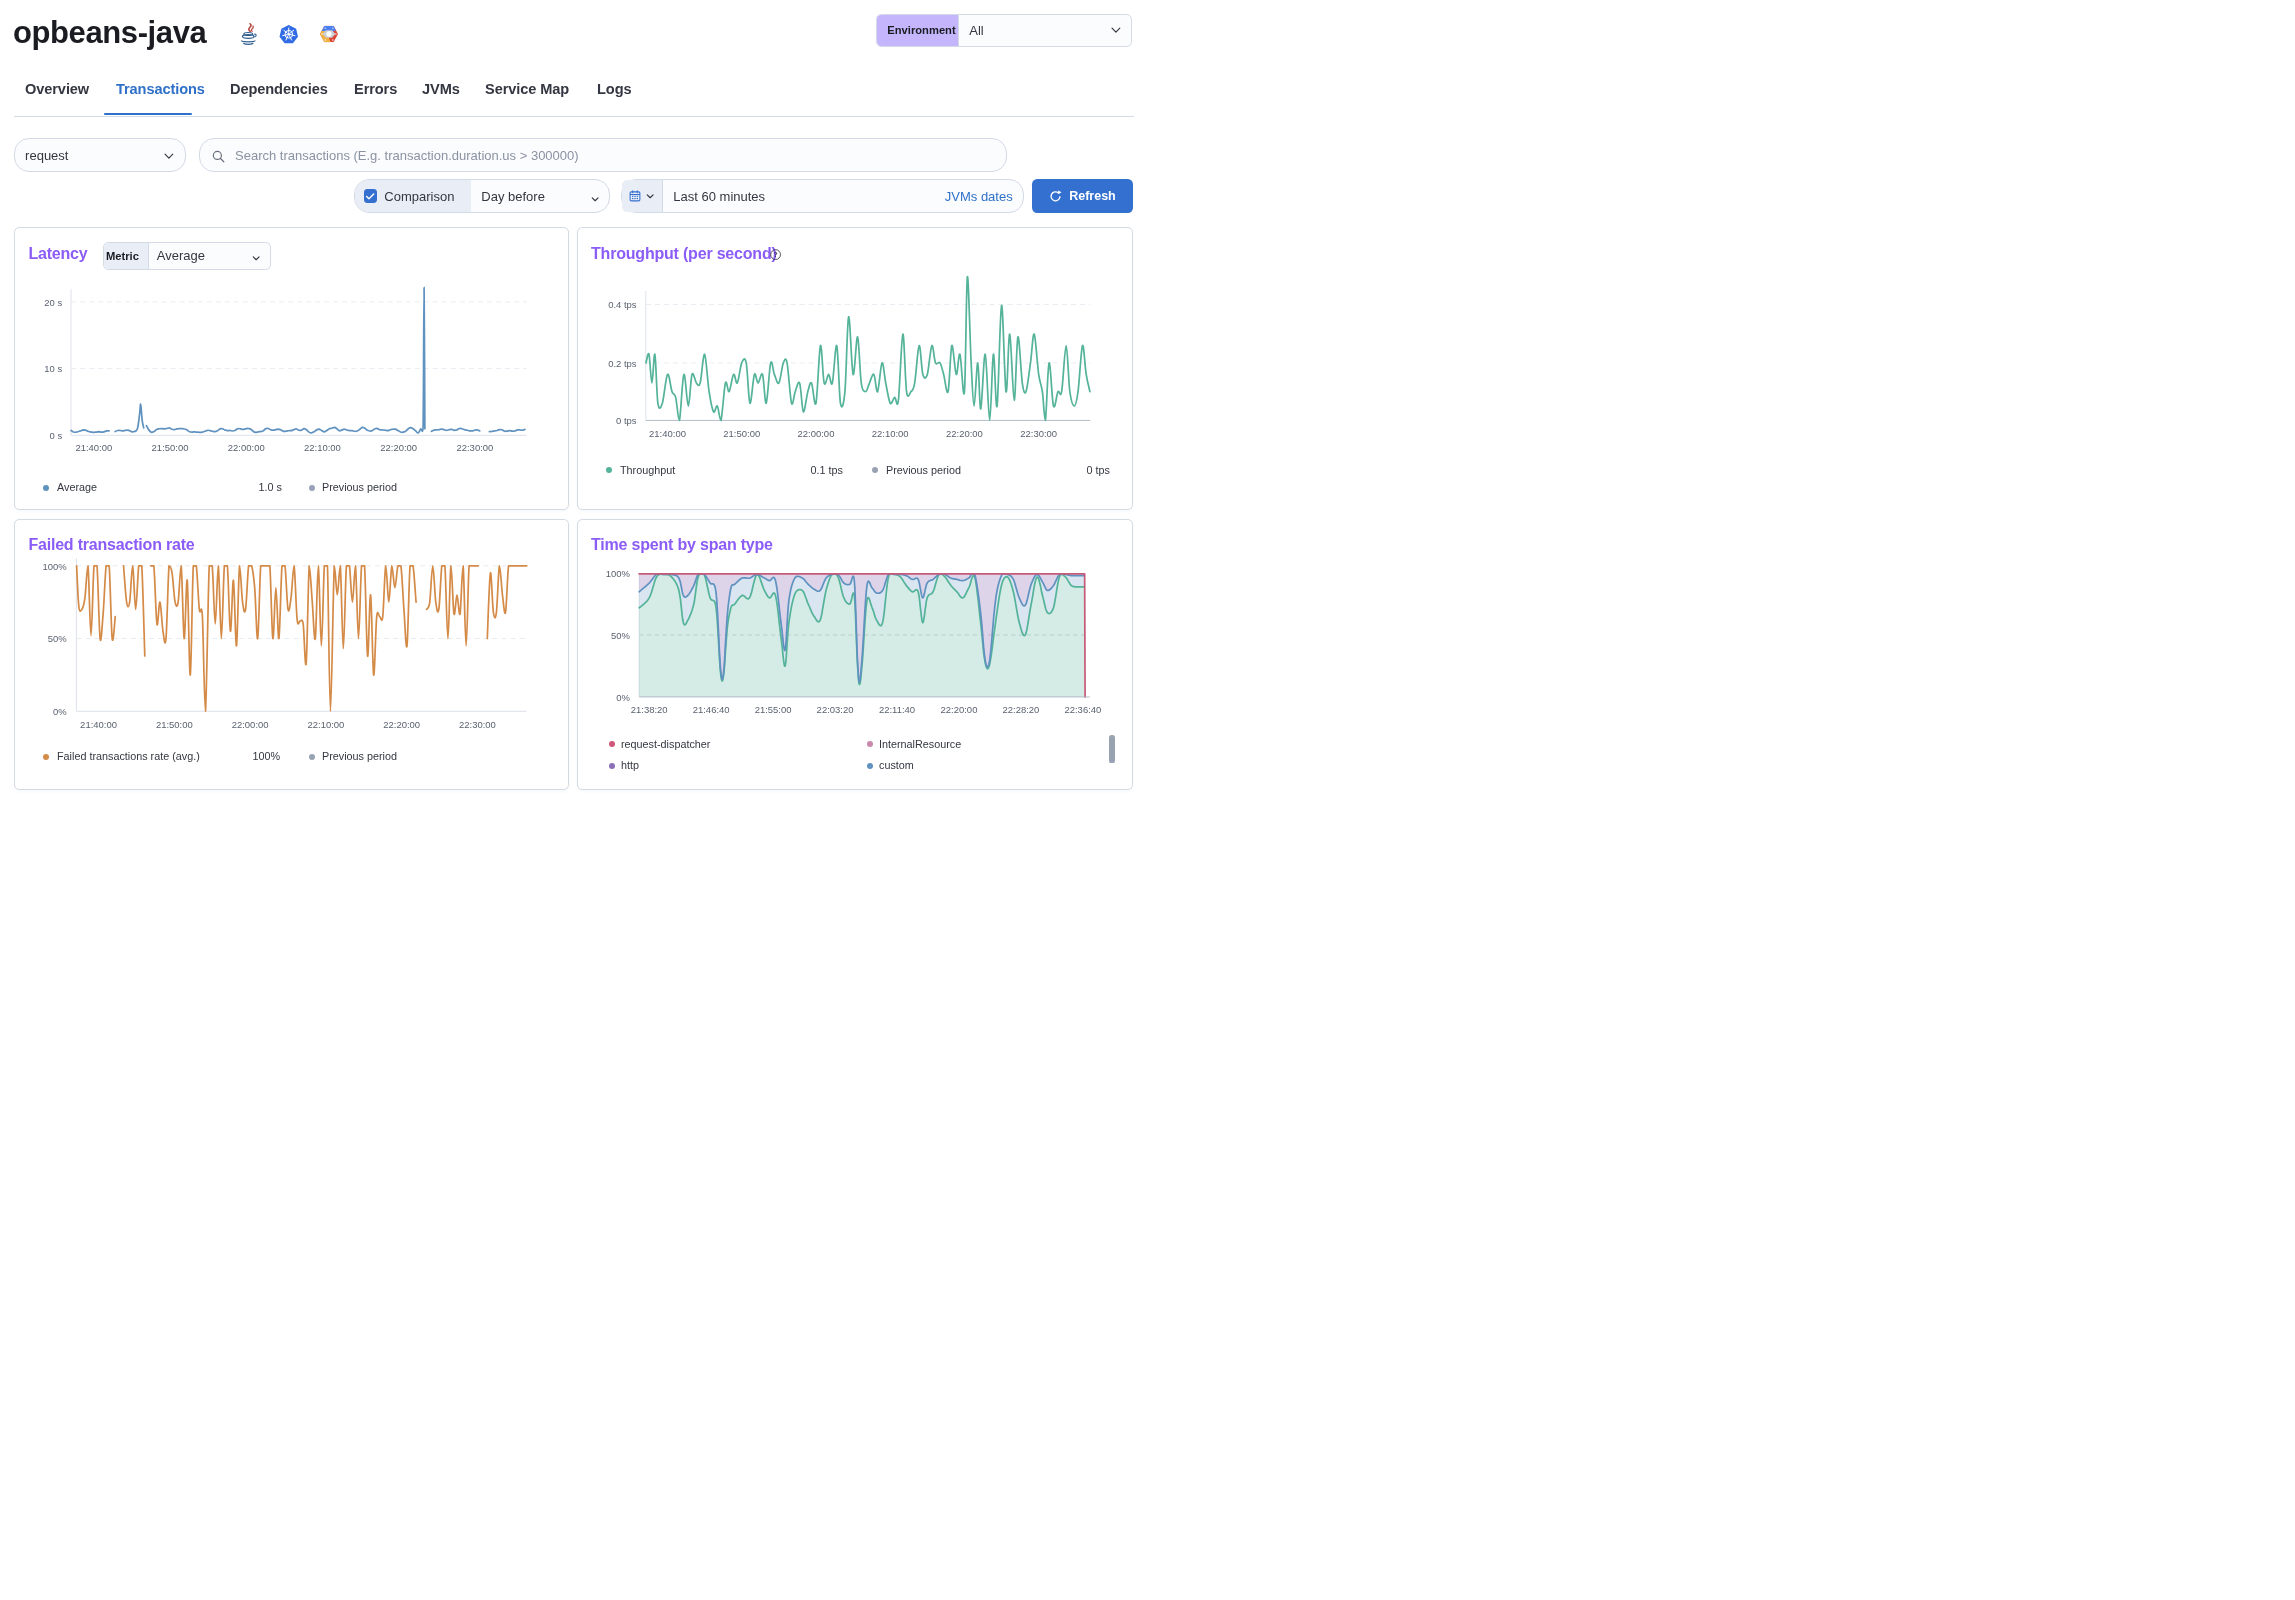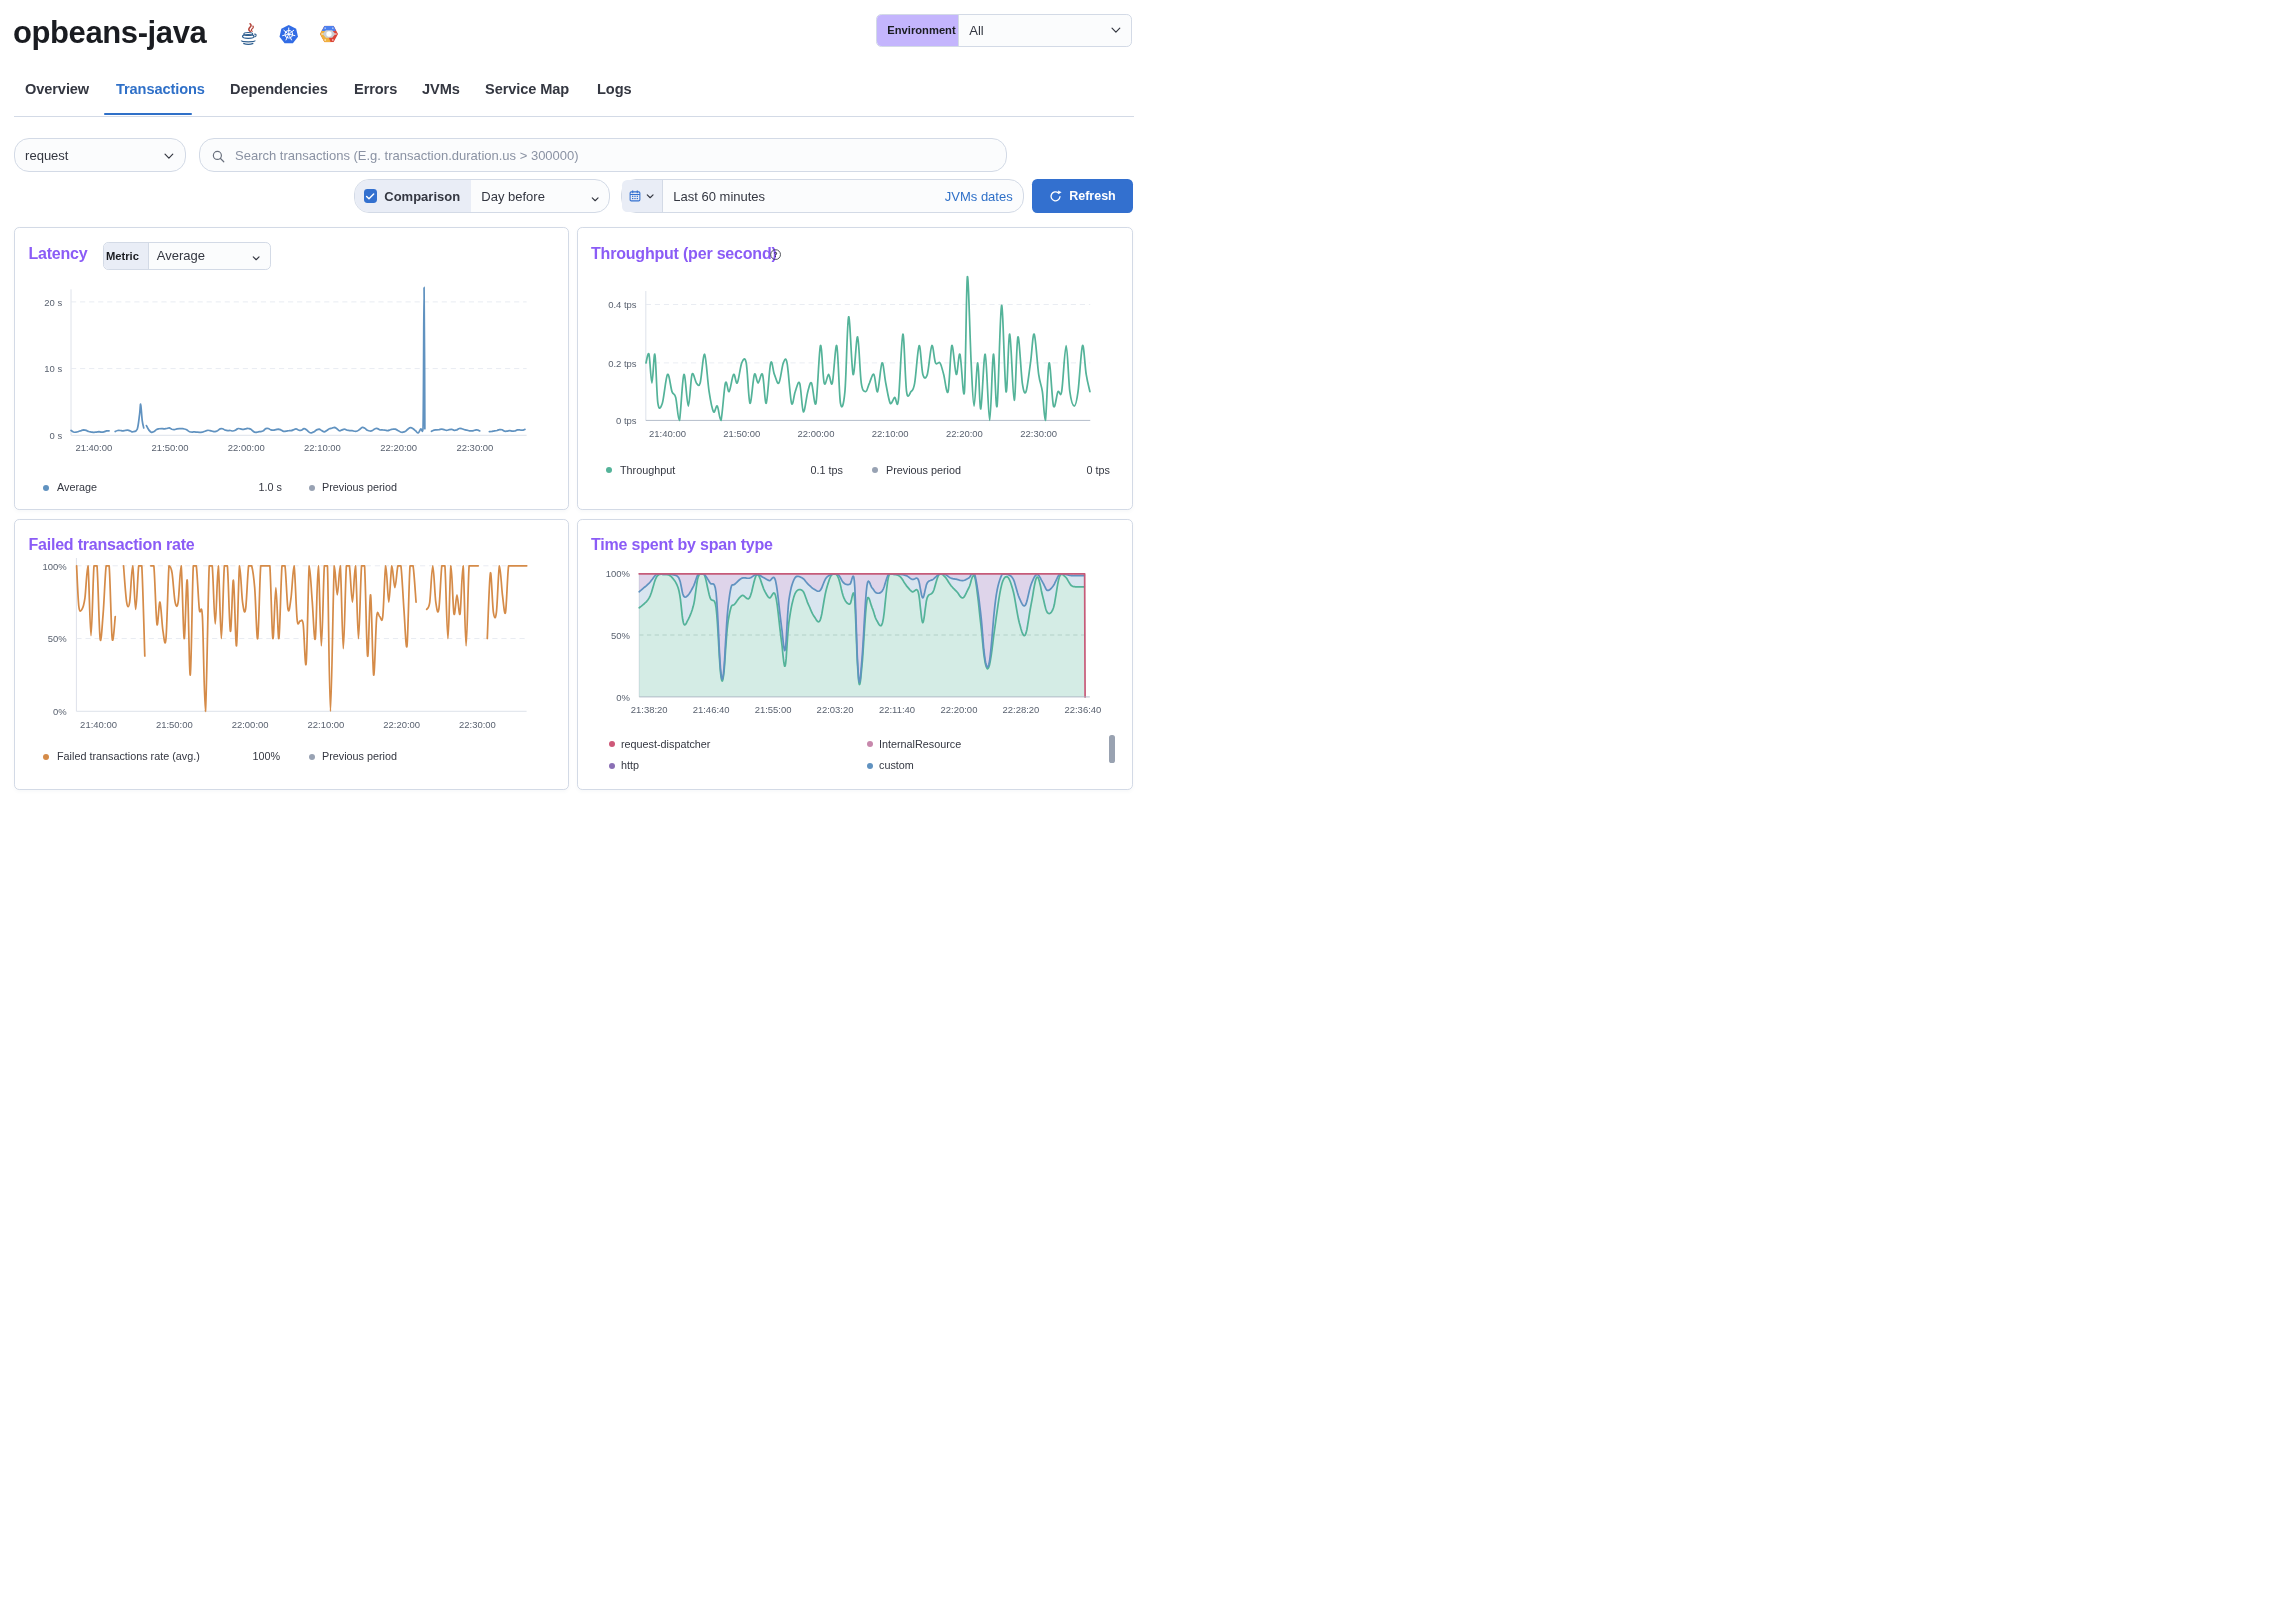--- a/index.html
+++ b/index.html
@@ -20,21 +20,21 @@
 .ctl { position:absolute; border:0.9px solid #D3DAE6; border-radius:15px; background:#FBFCFD; }
 #selreq { left:13.8px; top:138px; width:172px; height:34px; }
 #selreq .t { position:absolute; left:10.3px; top:8.6px; font-size:13px; }
 #selreq .c { position:absolute; right:8.6px; top:10.3px; }
 #search { left:199px; top:138px; width:808px; height:34px;padding-left:48px; }
 #search .ic { position:absolute; left:11.2px; top:9.5px; }
 #search .ph { position:absolute; left:35px; top:8.6px; font-size:13px; color:#8A92A3; }
 #cmp { left:354px; top:179px; width:256px; height:34px; display:flex; overflow:hidden; }
 #cmp .l { width:116px; background:#E9EDF6; display:flex; align-items:center; gap:6.9px; padding-left:8.6px; }
 #cmp .cb { width:13.8px; height:13.8px; background:#3370CF; border-radius:3.4px; display:flex; align-items:center; justify-content:center; }
-#cmp .lt { font-size:13px; color:#343741;font-weight:bold; }
+#cmp .lt { font-size:13px; color:#343741; }
 #cmp .r { flex:1; position:relative; }
 #cmp .rt { position:absolute; left:10.3px; top:8.6px; font-size:13px; }
 #cmp .c { position:absolute; right:8.6px; top:12px; }
 #dtp { left:621px; top:179px; width:403px; height:34px; display:flex; }
 #dtp .cal { width:41px; background:#E9EDF6; display:flex; align-items:center; justify-content:center; gap:3.4px;
   border-right:0.9px solid #D3DAE6; border-radius:5.2px 0 0 5.2px;}
 #dtp .t { font-size:13px; color:#343741; padding:8.6px 0 0 10.3px; }
 #dtp .sd { position:absolute; right:10.3px; top:8.6px; font-size:13px; color:#2F70C8; }
 #refresh { left:1032px; top:179px; width:101px; height:34px; background:#3370CF; border-radius:5.2px;
   display:flex; align-items:center; justify-content:center; gap:6.9px; color:#fff; font-size:12.5px; font-weight:700; }

